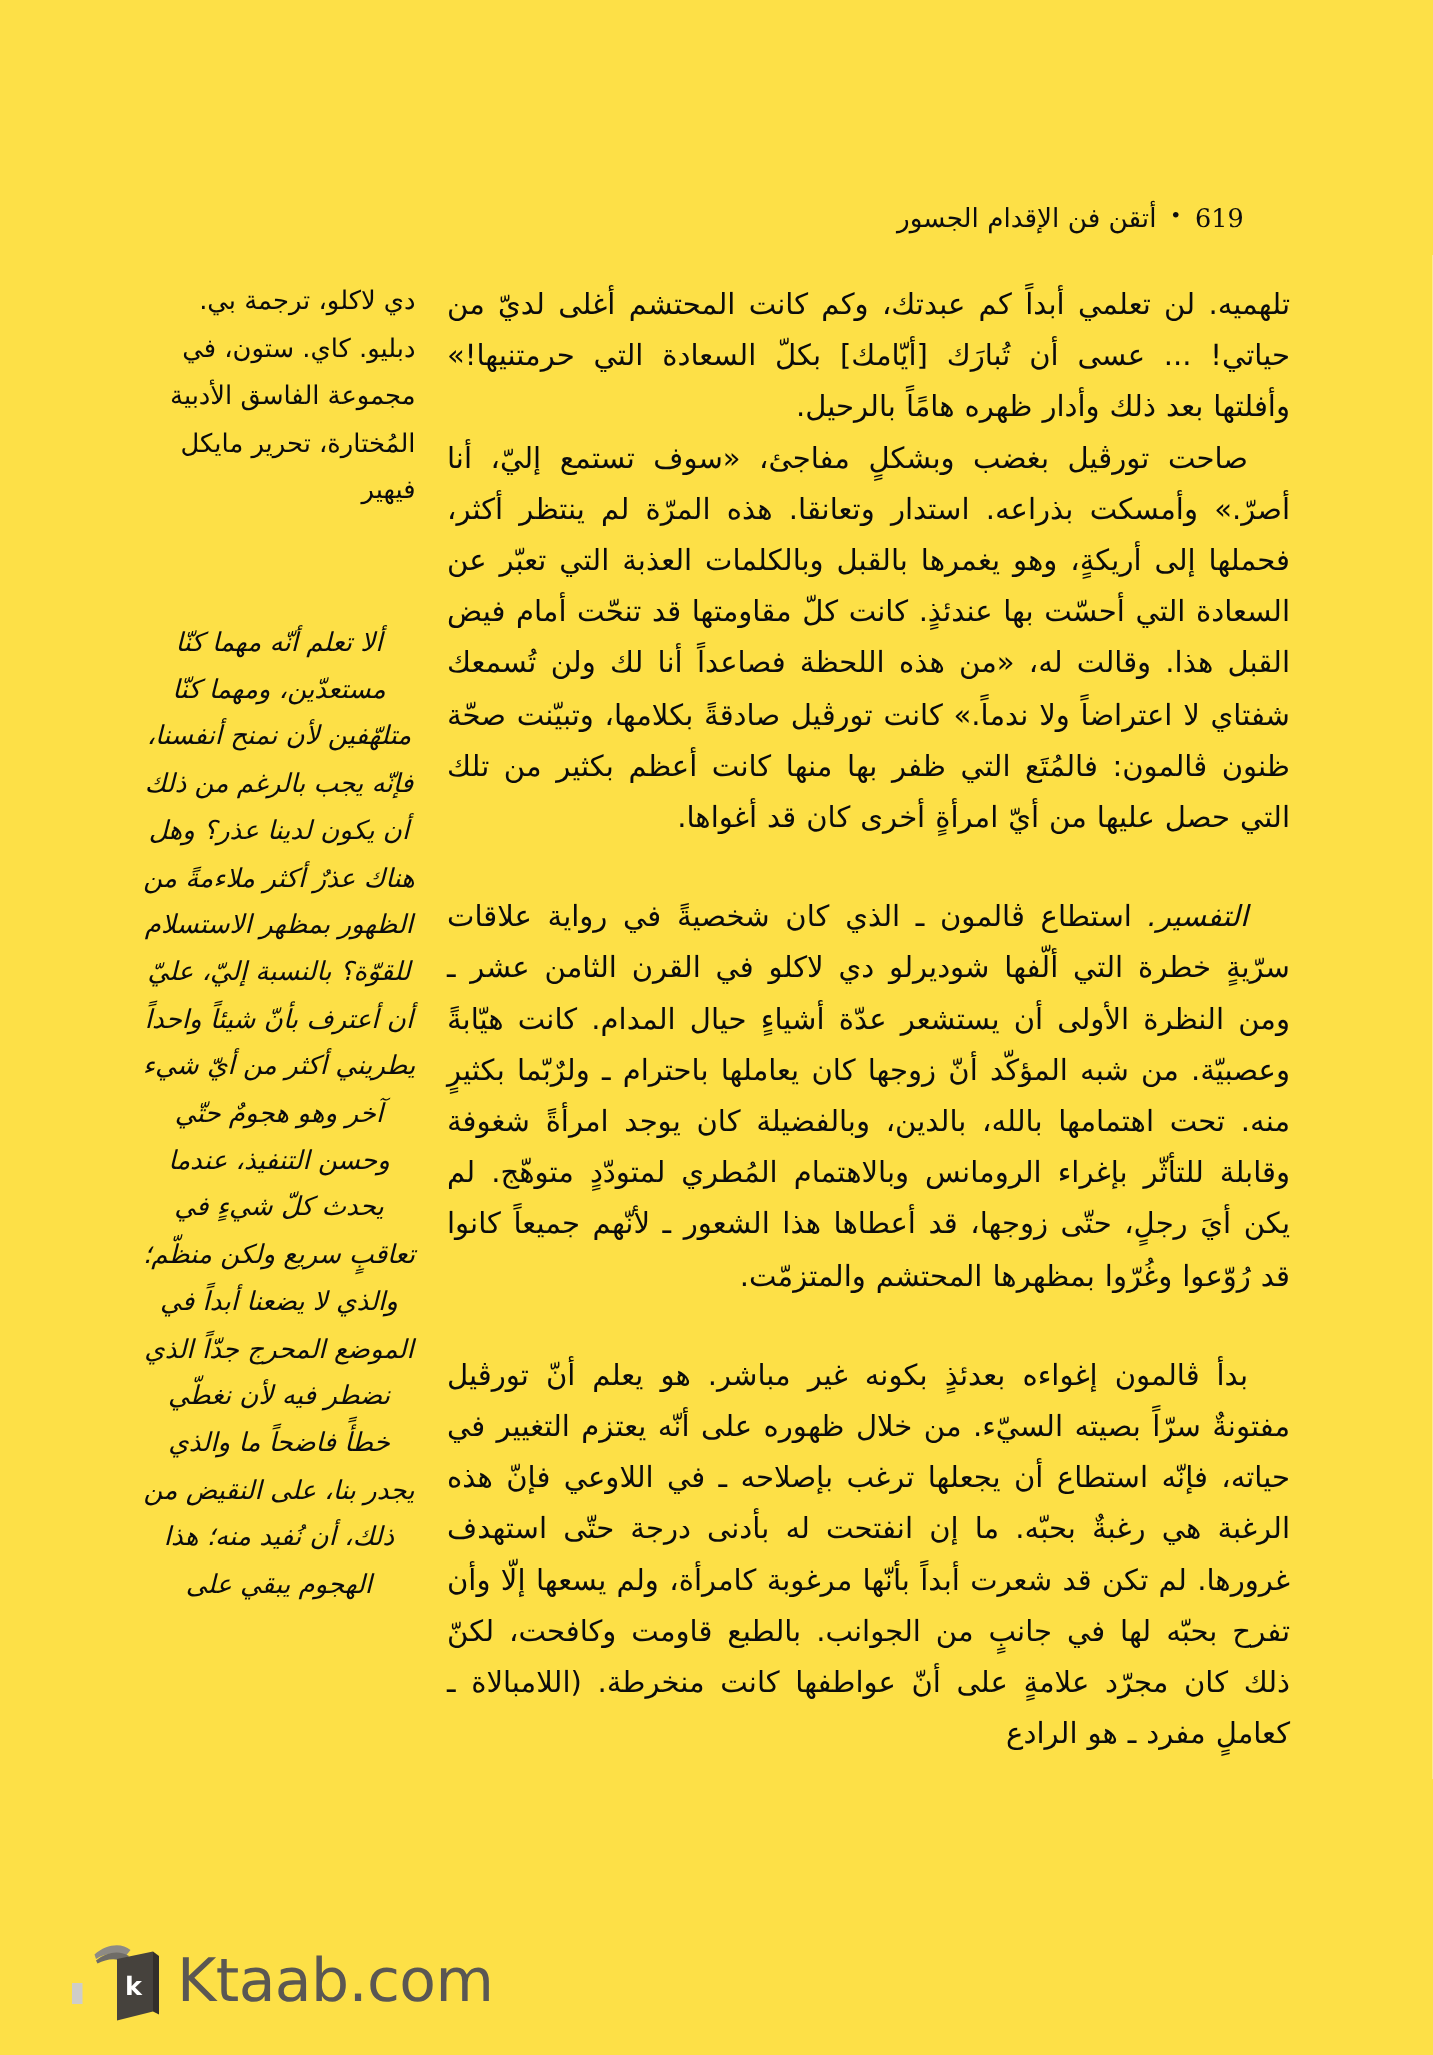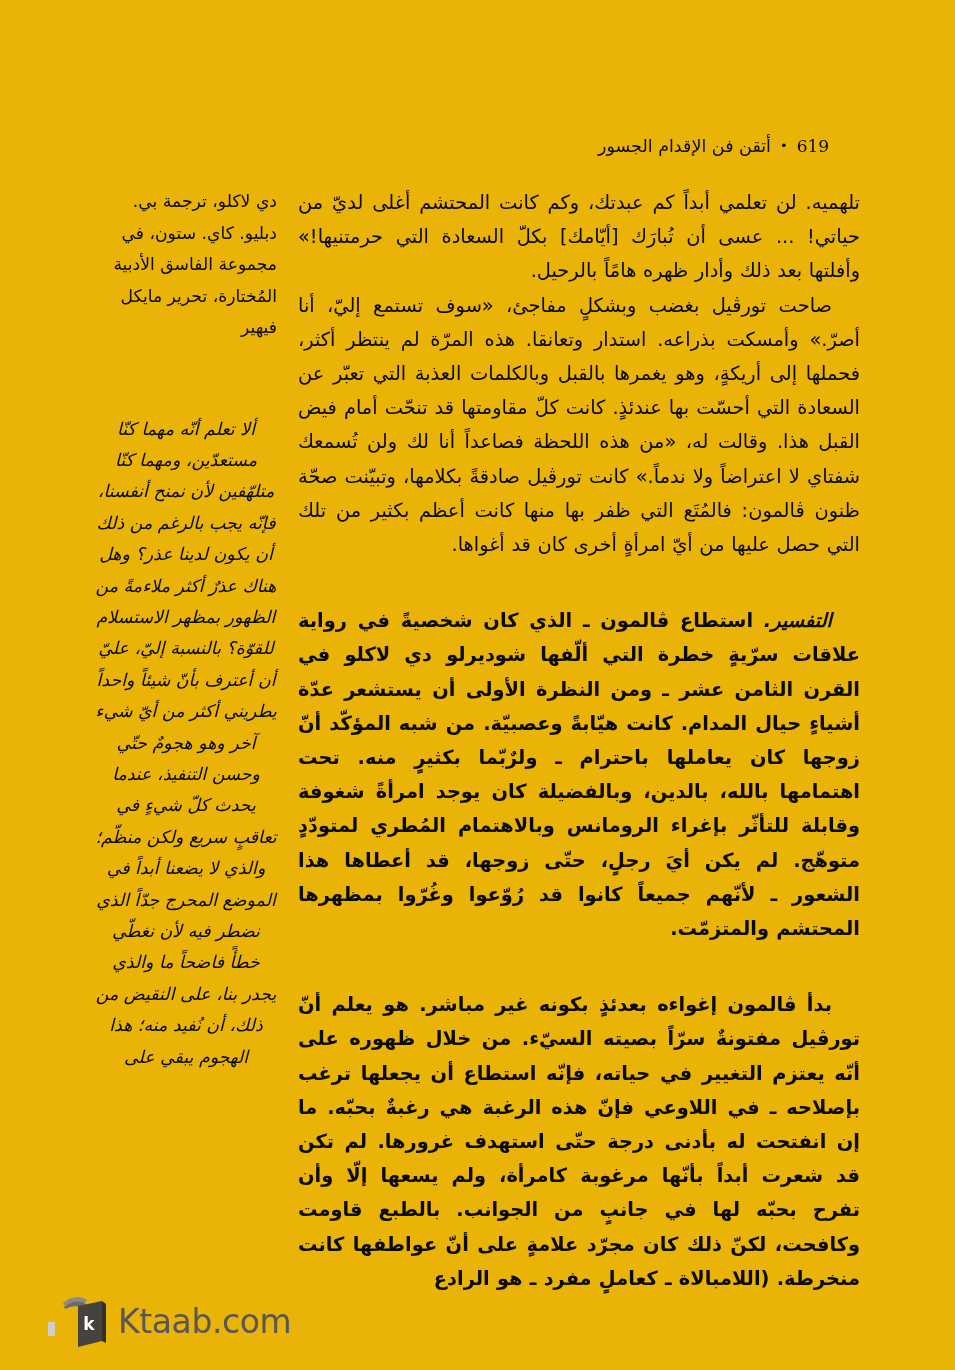--- a/index.html
+++ b/index.html
@@ -14,21 +14,21 @@
     position: relative;
     overflow: hidden;
     font-family: "DejaVu Sans", "Liberation Sans", sans-serif;
     color: #111111;
   }
 
   
   .page {
     position: absolute;
     inset: 0;
-    background: #eab308;
+    background: #fde047;
   }
 
   
   .running-header {
     position: absolute;
     top: 136px;
     right: 0;
     left: 0;
     direction: rtl;
     text-align: right;
@@ -84,21 +84,21 @@
     color: #0b0b0b;
     font-family: "DejaVu Sans", "Liberation Sans", sans-serif;
     word-spacing: 0.5px;
   }
   .main-col p {
     margin: 0 0 0 0;
     text-align: justify;
     text-justify: inter-word;
   }
   .main-col p.indent { text-indent: 28px; }
-  .main-col p.gap-before { margin-top: 42px; font-weight: bold; }
+  .main-col p.gap-before { margin-top: 32px; }
   .main-col p.no-indent { text-indent: 0; }
   .lead-italic {
     font-style: italic;
   }
 
   
   .sidebar {
     position: absolute;
     top: 0;
     left: 95px;
@@ -135,21 +135,21 @@
     gap: 10px;
   }
   .wm-logo {
     position: relative;
     width: 46px;
     height: 54px;
     flex: 0 0 auto;
   }
   .wm-text {
     font-family: "DejaVu Sans", "Liberation Sans", sans-serif;
-    font-size: 33px;
+    font-size: 40px;
     color: #5a5753;
     letter-spacing: -0.4px;
     line-height: 1;
     font-weight: 400;
   }
   .wm-tick {
     position: absolute;
     left: -14px;
     bottom: 12px;
     width: 7px;

